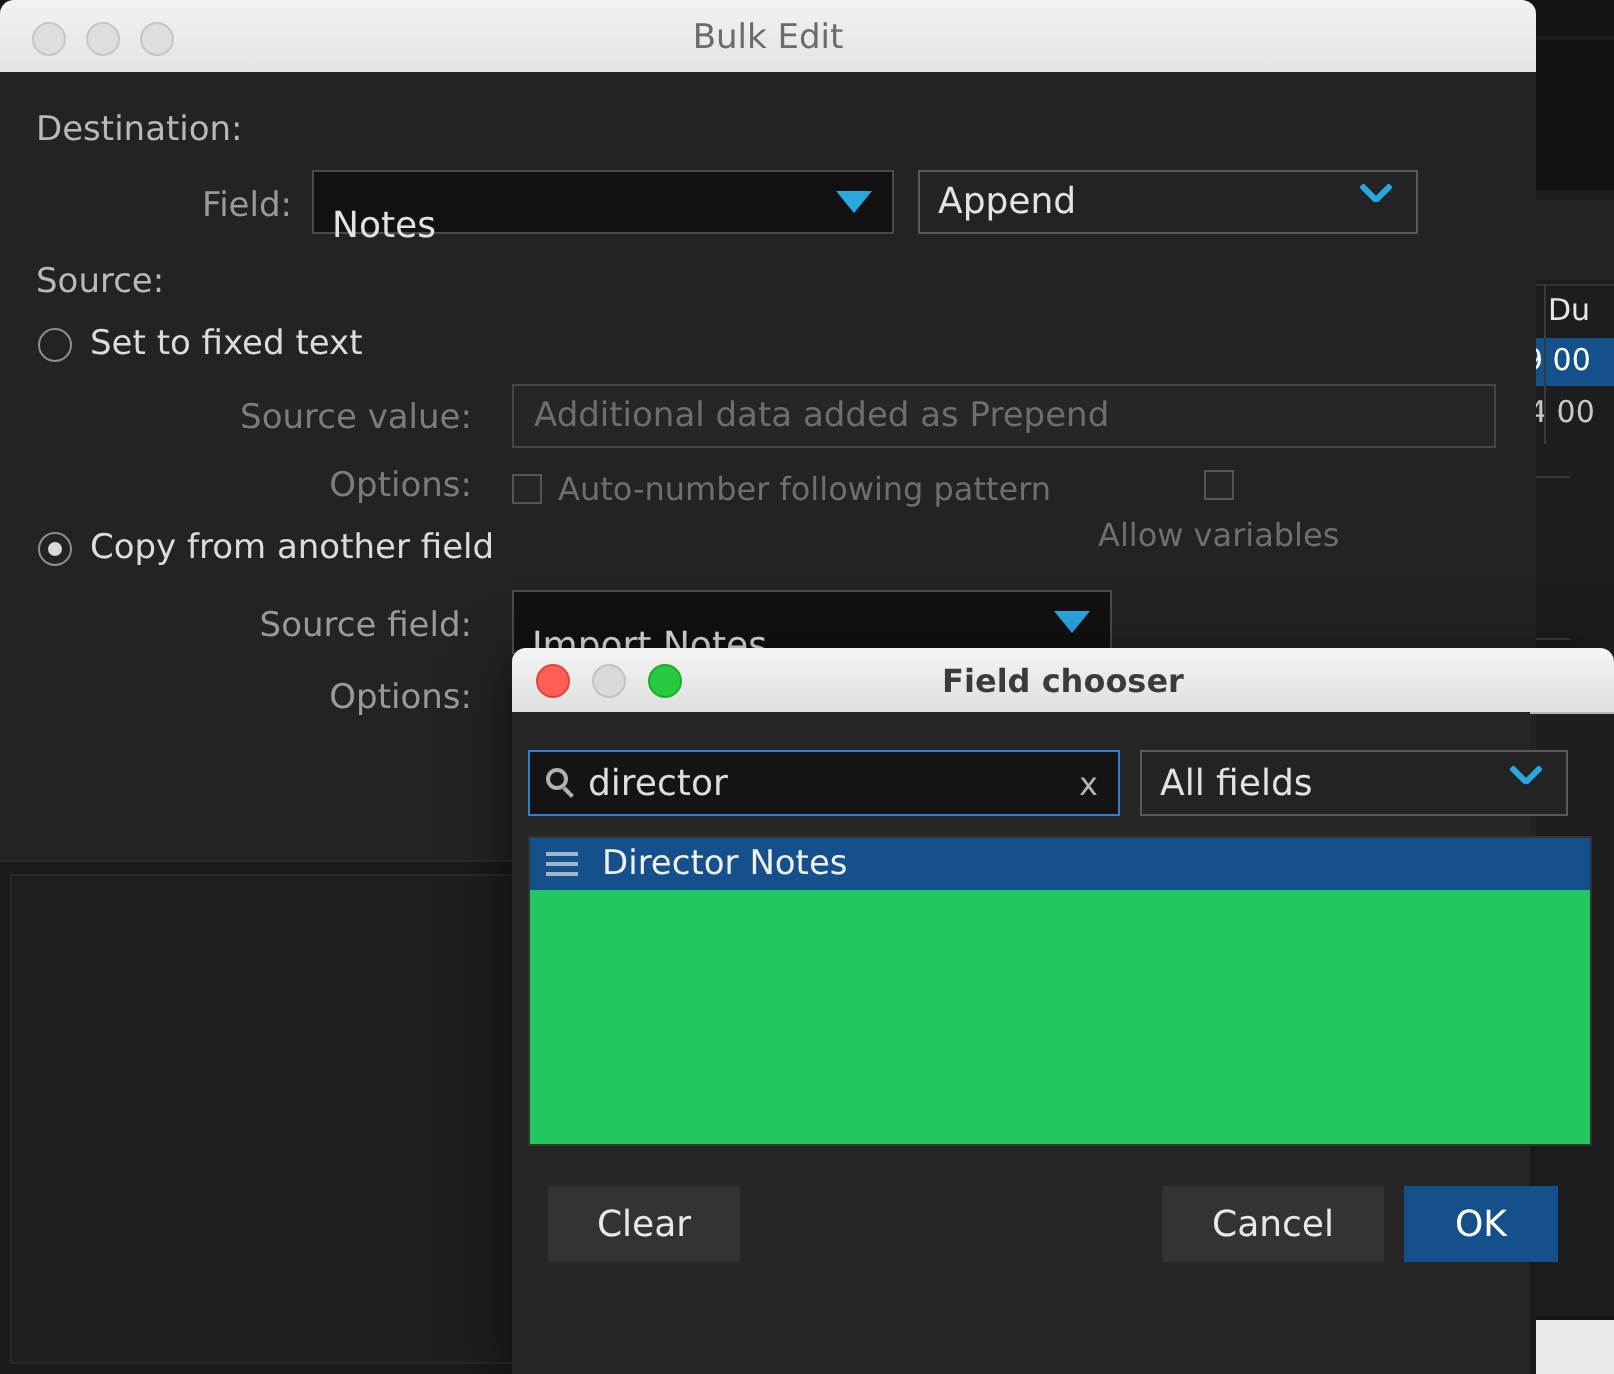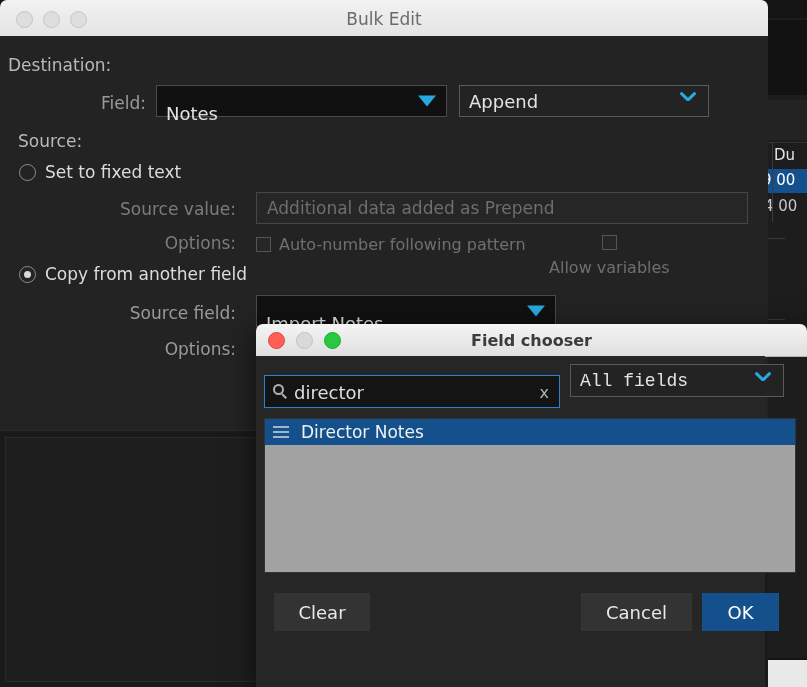--- a/index.html
+++ b/index.html
@@ -358,29 +358,29 @@
   .search-clear {
     position: absolute;
     right: 10px; top: 50%;
     transform: translateY(-50%);
     color: #b3b3b3;
     font-size: 16px;
   }
 
   .scope-combo {
     position: absolute;
-    left: 314px; top: 8px;
-    width: 214px; height: 33px; font-family: Liberation Mono, monospace;
+    left: 314px; top: 19px;
+    width: 214px; height: 33px;
   }
 
   .fc-list {
     position: absolute;
     left: 8px; top: 62px;
     width: 532px; height: 155px;
-    background: #a3a3a3;
+    background: #22c55e;
     border: 1px solid #333333;
     box-sizing: border-box;
   }
   .fc-item {
     position: relative;
     height: 26px;
     display: flex;
     align-items: center;
     gap: 12px;
     padding-left: 8px;
@@ -449,21 +449,21 @@
     <div class="be-lights">
       <span class="light gray"></span>
       <span class="light gray"></span>
       <span class="light gray"></span>
     </div>
     <div class="be-title">Bulk Edit</div>
   </div>
 
   <div class="be-body">
 
-    <div class="section-label" style="left:8px; top:19px;text-align:right;">Destination:</div>
+    <div class="section-label" style="left:18px; top:19px;text-align:right;">Destination:</div>
 
     <div class="field-label" style="left:18px; top:57px; width:128px;">Field:</div>
 
     <div class="combo-tri" style="left:156px; top:49px; width:291px; height:32px;">
       <span class="val">Notes</span>
       <span class="tri-down"></span>
     </div>
 
     <div class="combo-chev" style="left:459px; top:49px; width:250px; height:32px;">
       <span class="val">Append</span>

